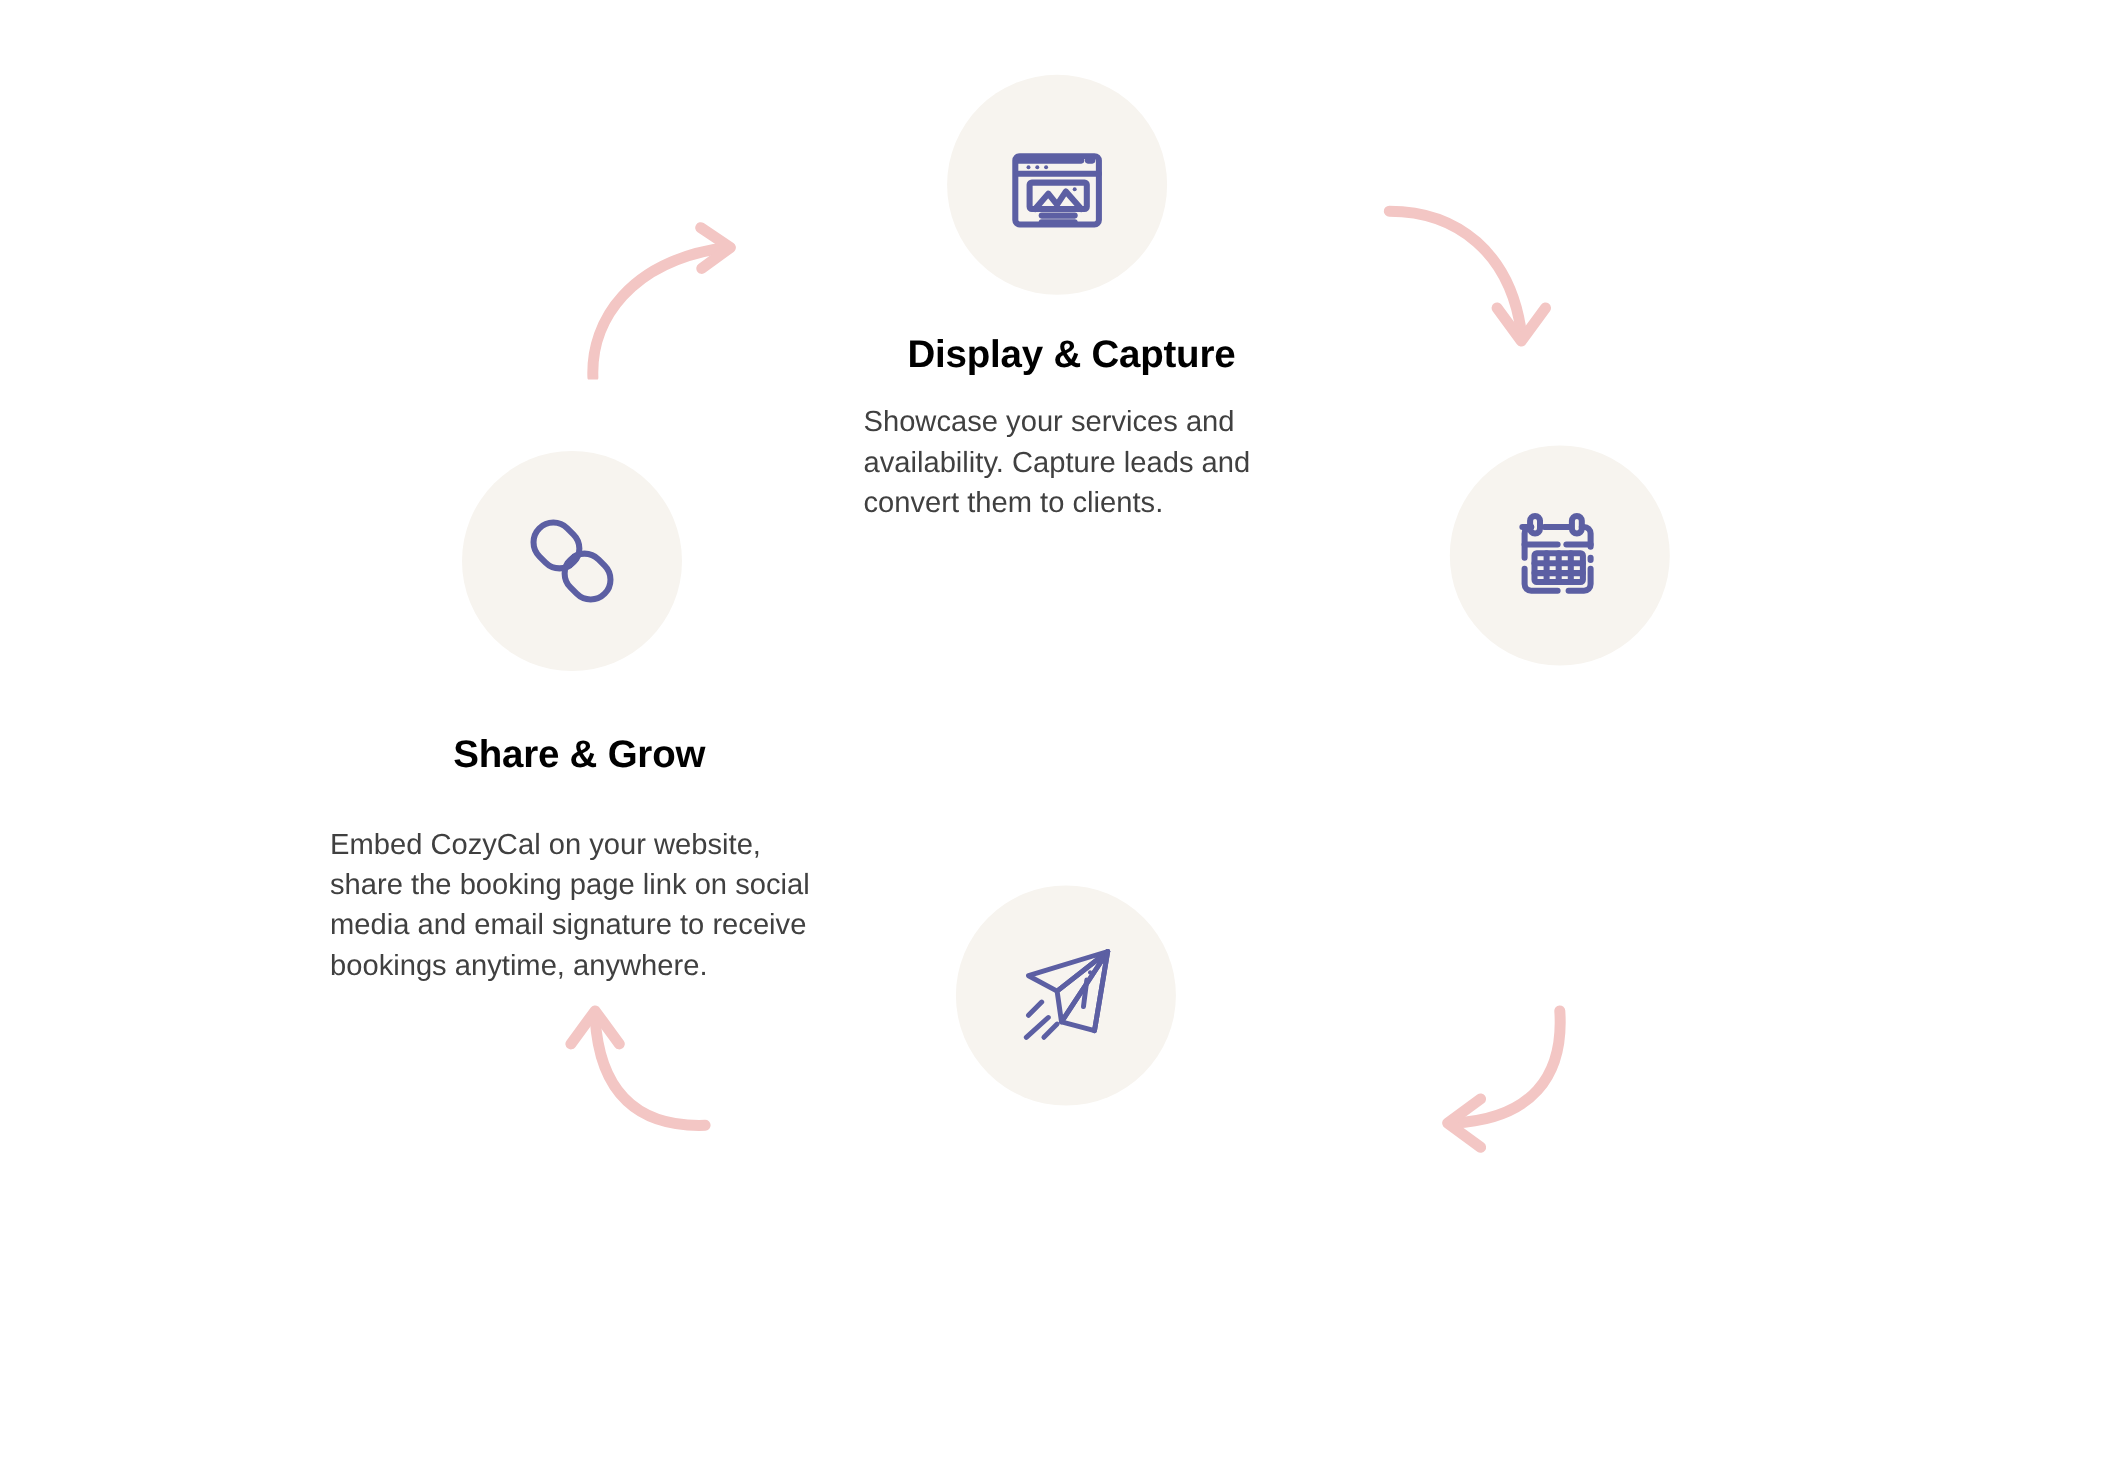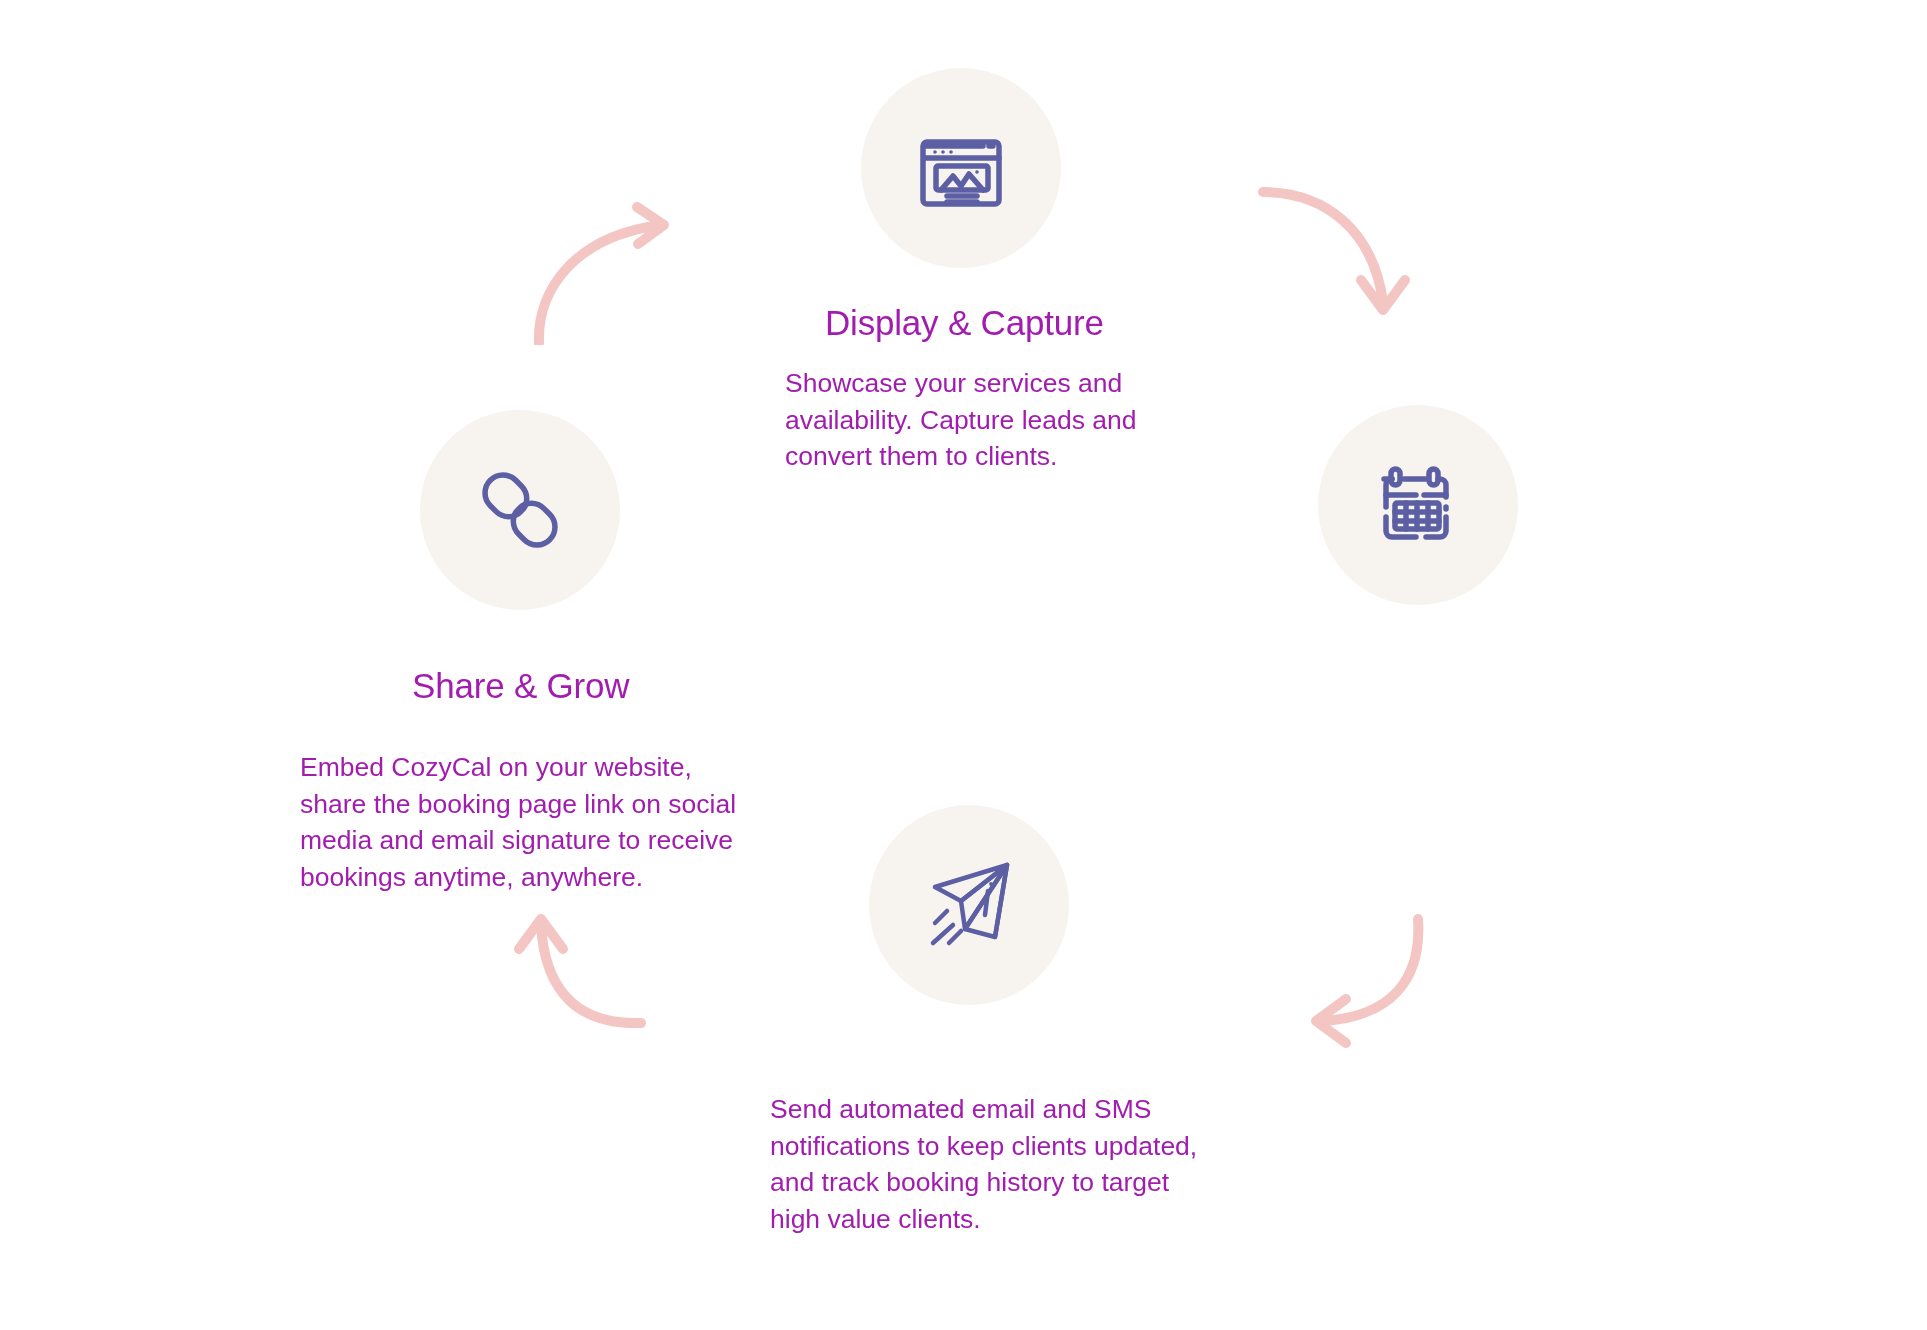--- a/index.html
+++ b/index.html
@@ -27,30 +27,30 @@
     background: #f7f4ef;
     display: flex;
     align-items: center;
     justify-content: center;
   }
   .icon-circle svg {
     display: block;
   }
   .step-title {
     position: absolute;
-    color: #a21caf;
-    font-weight: normal;
+    color: #000000;
+    font-weight: bold;
     font-size: 35px;
     letter-spacing: -0.2px;
     white-space: nowrap;
     text-align: right;
   }
   .step-body {
     position: absolute;
-    color: #a21caf;
+    color: #404040;
     font-size: 26.5px;
     line-height: 36.5px;
   }
 
   
   
   #circle-display { left: 861px; top: 68px;  width: 200px; height: 200px; }
   #title-display  { left: 825px; top: 303px; }
   #body-display   { left: 785px; top: 365px; width: 400px; }
 
@@ -171,21 +171,20 @@
           <path d="M74 80 L86 8"></path>
           <path d="M67 34 l-3 24" stroke-width="4.5"></path>
           <circle cx="70" cy="27" r="1.9" fill="#5c5fa3" stroke="none"></circle>
           <path d="M26 54 L14 66"></path>
           <path d="M32 68 L12 86"></path>
           <path d="M40 74 L28 86"></path>
         </g>
       </svg>
     </span>
   </div>
-  <div class="step-body" id="body-remind">Send automated email and SMS notifications to keep clients updated, and track booking history to target high value clients.</div>
 
   <div class="icon-circle" id="circle-share">
     <span>
       <svg width="96" height="96" viewBox="0 0 96 96">
         <g fill="none" stroke="#5c5fa3" stroke-width="5.5" stroke-linecap="round" stroke-linejoin="round" transform="rotate(-45 48 48)">
           <rect x="30" y="6" width="36" height="44" rx="18"></rect>
           <rect x="30" y="46" width="36" height="44" rx="18"></rect>
           <path d="M44 40 h8" stroke="#f7f4ef" stroke-width="7"></path>
           <path d="M44 56 h8" stroke="#f7f4ef" stroke-width="7"></path>
         </g>

